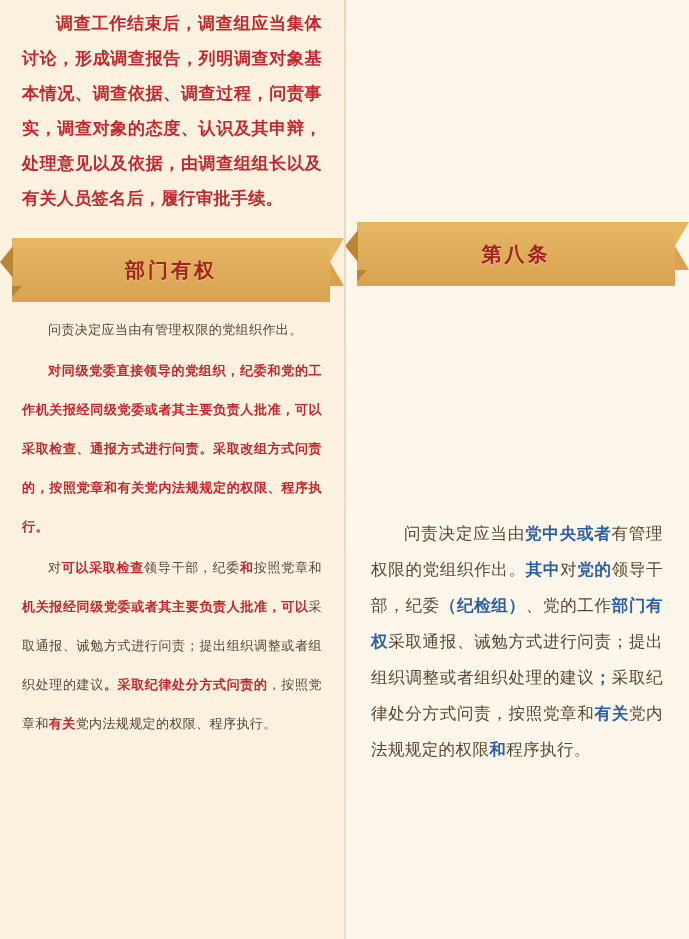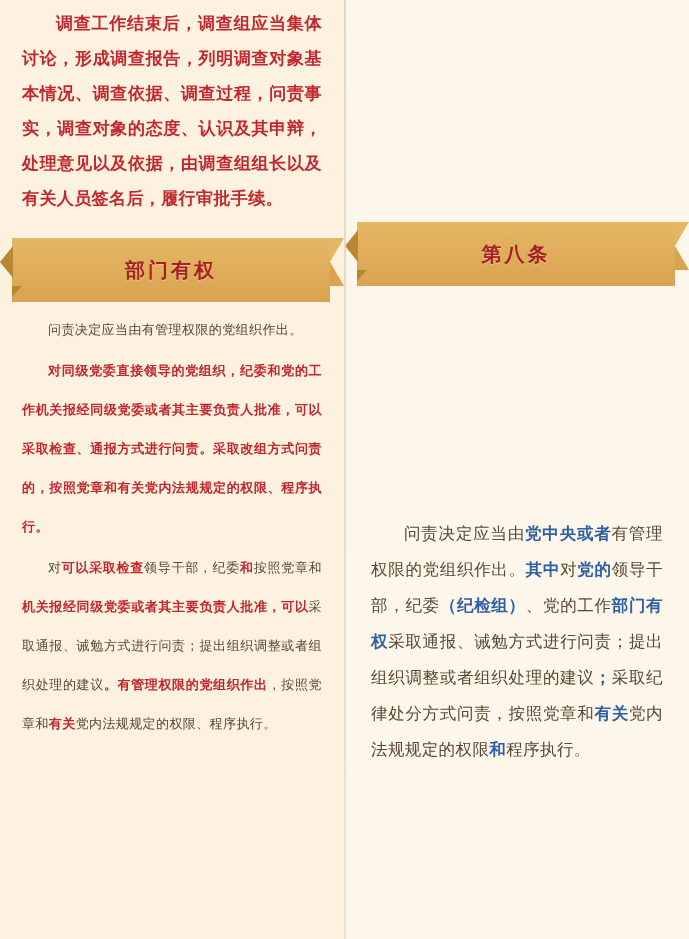--- a/index.html
+++ b/index.html
@@ -144,21 +144,21 @@
     <div class="banner-wrap">
       <div class="banner">
         <span class="banner-inner">部门有权</span>
       </div>
       <div class="banner-tail"></div>
     </div>
 
     <div class="left-body">
       <p class="body-text p"><span>问责决定应当由有管理权限的党组织作出。</span></p>
       <p class="body-text p"><span class="redb">对同级党委直接领导的党组织，纪委和党的工作机关报经同级党委或者其主要负责人批准，可以采取检查、通报方式进行问责。采取改组方式问责的，按照党章和有关党内法规规定的权限、程序执行。</span></p>
-      <p class="body-text p"><span>对</span><span class="redb">可以采取检查</span><span>领导干部，纪委</span><span class="redb">和</span><span>按照党章和</span><span class="redb">机关报经同级党委或者其主要负责人批准，</span><span class="redb">可以</span><span>采取通报、诫勉方式进行问责；提出组织调整或者组织处理的建议</span><span class="redb">。有管理权限的党组织作出</span><span>，按照党章和</span><span class="redb">有关</span><span>党内法规规定的权限、程序执行。</span></p>
+      <p class="body-text p"><span>对</span><span class="redb">可以采取检查</span><span>领导干部，纪委</span><span class="redb">和</span><span>按照党章和</span><span class="redb">机关报经同级党委或者其主要负责人批准，</span><span class="redb">可以</span><span>采取通报、诫勉方式进行问责；提出组织调整或者组织处理的建议</span><span class="redb">。采取纪律处分方式问责的</span><span>，按照党章和</span><span class="redb">有关</span><span>党内法规规定的权限、程序执行。</span></p>
     </div>
   </div>
 
   <div class="divider"></div>
 
   <div class="col col-right">
     <div class="right-top">
       <div class="banner-wrap" style="margin-top:222px;">
         <div class="banner">
           <span class="banner-inner">第八条</span>

